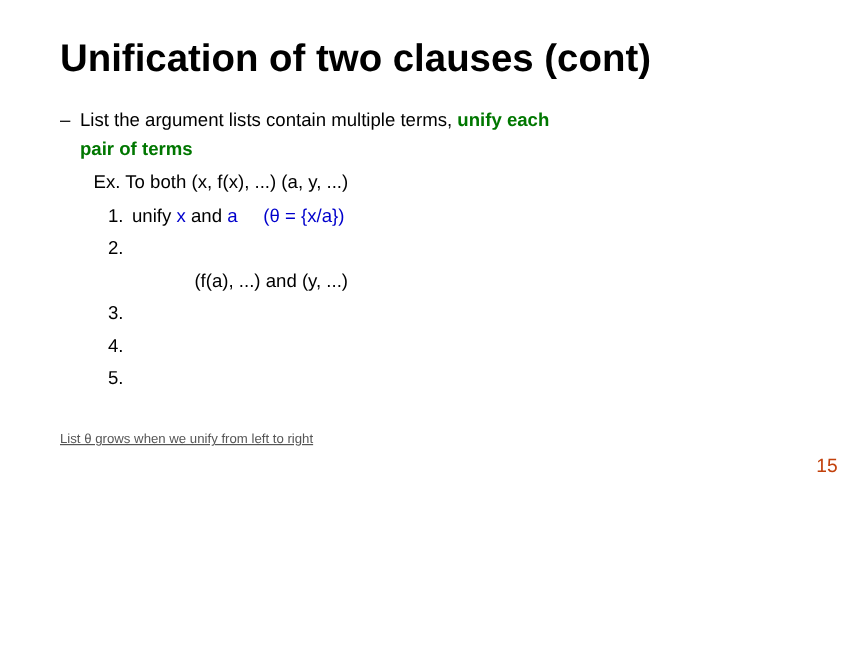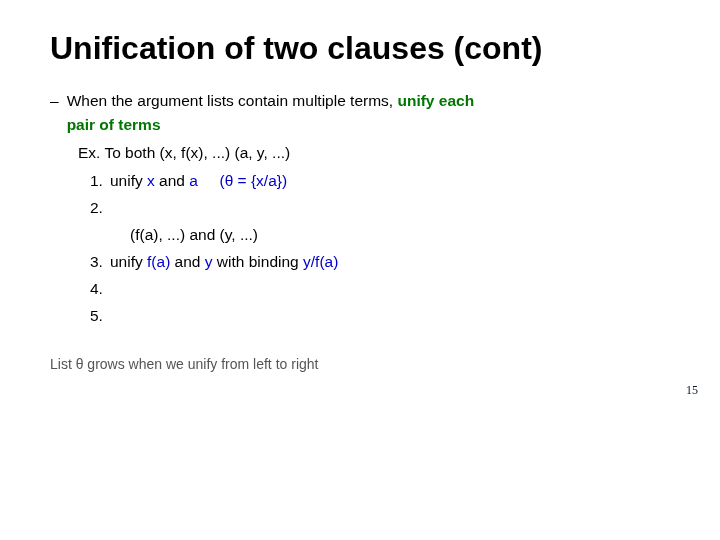--- a/index.html
+++ b/index.html
@@ -55,52 +55,53 @@
     .numbered-item {
       display: flex;
       align-items: flex-start;
       margin-bottom: 3px;
     }
     .num {
       min-width: 20px;
       flex-shrink: 0;
     }
     .sub-indent {
-      margin-left: 40px;
+      margin-left: 72px;
       margin-bottom: 3px;
     }
     .footer-note {
       position: absolute;
       bottom: 40px;
       left: 50px;
-      font-size: 14px;
+      font-size: 11px;
       color: #555555;
       font-family: Arial, Helvetica, sans-serif;
+      text-decoration: underline;
     }
     .page-num {
       position: absolute;
       bottom: 14px;
       right: 22px;
-      font-size: 12px;
-      color: #0f172a;
-      font-family: Liberation Serif, serif;
+      font-size: 16px;
+      color: #c2410c;
+      font-family: Liberation Sans, sans-serif;
     }
   </style>
 </head>
 <body>
 
 <div class="slide">
   <div class="title">Unification of two clauses (cont)</div>
 
   <div class="content">
 
     <div class="bullet-item">
       <span class="bullet-dash">–</span>
       <div>
-        <span>When the argument lists contain </span><span class="underline">multiple terms</span><span>, </span><span class="green-bold">unify each<br>pair of terms</span>
+        <span>List the argument lists contain </span><span class="underline">multiple terms</span><span>, </span><span class="green-bold">unify each<br>pair of terms</span>
       </div>
     </div>
 
     <div style="margin-left:28px; margin-bottom:4px;">
       <span>Ex. To both (x, f(x), ...) (a, y, ...)</span>
     </div>
 
     <div class="numbered-list">
 
       <div class="numbered-item">
@@ -113,23 +114,20 @@
       <div class="numbered-item">
         <span class="num">2.</span>
       </div>
 
       <div class="sub-indent">
         (f(a), ...) and (y, ...)
       </div>
 
       <div class="numbered-item">
         <span class="num">3.</span>
-        <span>
-          unify <span class="blue">f(a)</span> and <span class="blue">y</span> with binding <span class="blue">y/f(a)</span>
-        </span>
       </div>
 
       <div class="numbered-item">
         <span class="num">4.</span>
       </div>
 
       <div class="numbered-item">
         <span class="num">5.</span>
       </div>
     </div>

